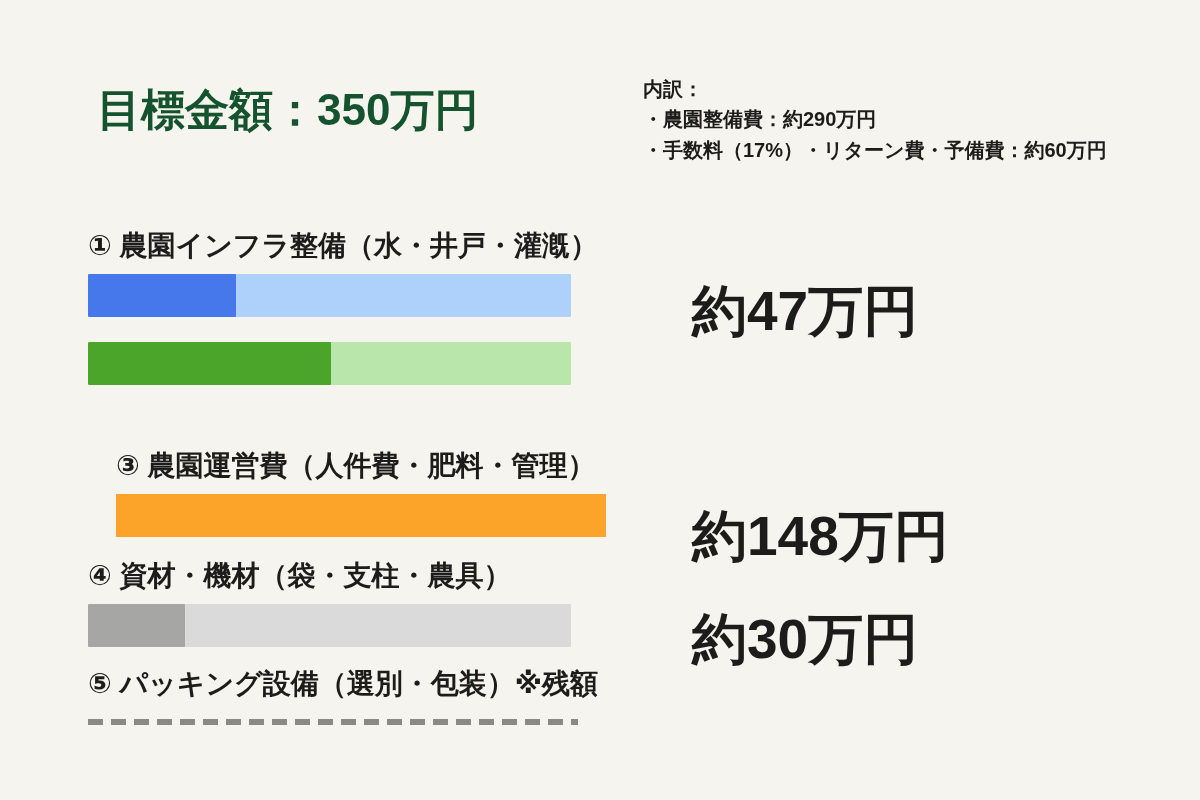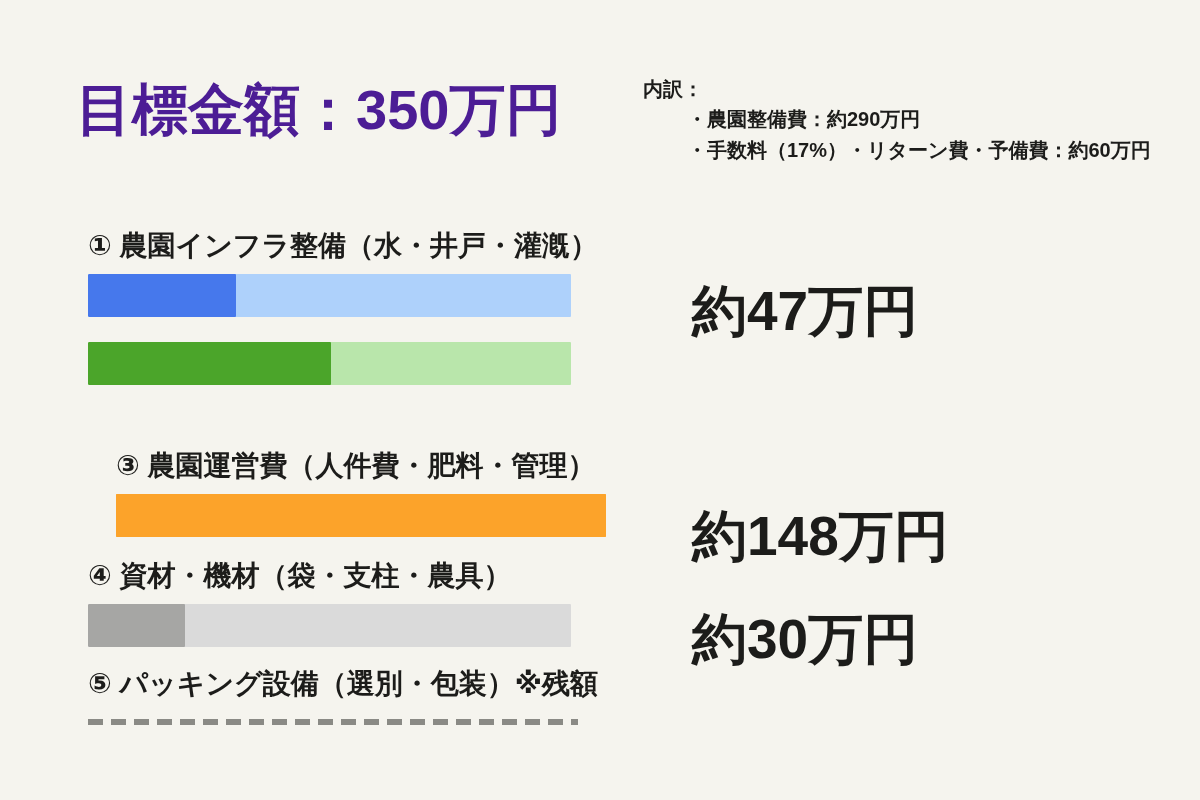--- a/index.html
+++ b/index.html
@@ -21,26 +21,26 @@
   .canvas {
     position: absolute;
     inset: 0;
     width: 1200px;
     height: 800px;
   }
 
   
   .goal-title {
     position: absolute;
-    left: 76px;
+    left: 97px;
     top: 78px;
-    font-size: 56px;
+    font-size: 44px;
     line-height: 64px;
     font-weight: bold;
-    color: #4c1d95;
+    color: #14532d;
     letter-spacing: 0px;
     white-space: nowrap;
   }
 
   
   .breakdown {
     position: absolute;
     left: 643px;
     top: 74px;
     width: 545px;
@@ -51,21 +51,20 @@
     font-weight: bold;
     color: #1c1c1a;
     white-space: nowrap;
   }
   .breakdown-line {
     font-size: 20px;
     line-height: 31px;
     font-weight: bold;
     color: #1c1c1a;
     white-space: nowrap;
-    margin-left: 44px;
   }
 
   
   .rows {
     position: absolute;
     left: 0;
     top: 0;
   }
   .row {
     position: absolute;

